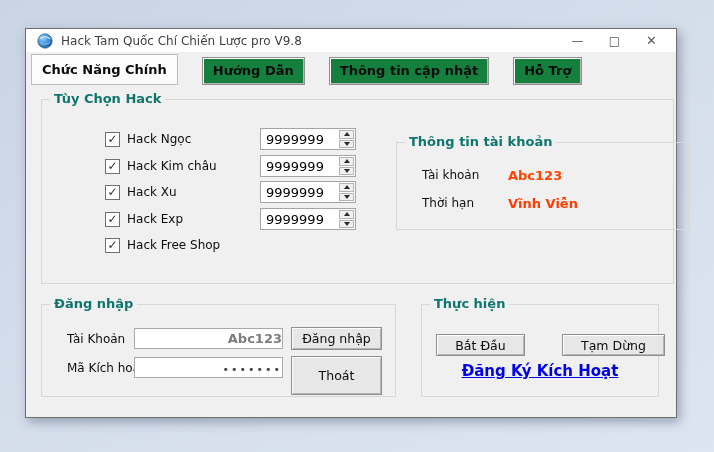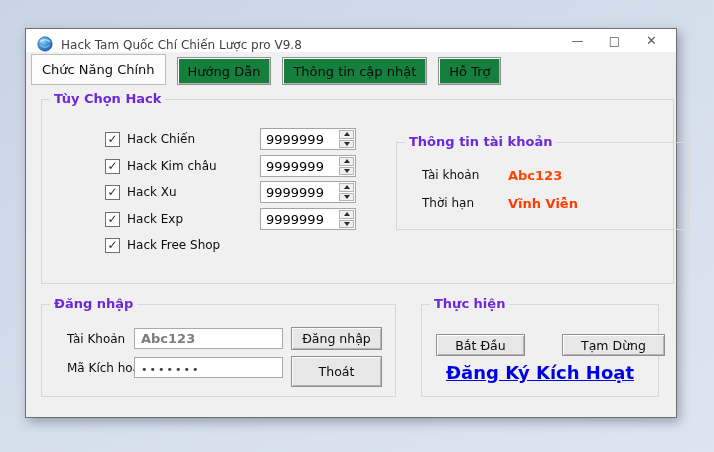--- a/index.html
+++ b/index.html
@@ -12,51 +12,51 @@
   .stage { position: relative; width: 714px; height: 452px; }
 
   
   .window {
     position: absolute; left: 25px; top: 28px; width: 652px; height: 390px;
     background: #f0f0f0; border: 1px solid #6e6e6e;
     box-shadow: 3px 4px 10px rgba(70, 82, 104, 0.45);
   }
   .titlebar {
     position: absolute; left: 0; top: 0; right: 0; height: 23px;
-    background: #ffffff; display: flex; align-items: flex-end;
+    background: #ffffff; display: flex; align-items: center;
   }
   .app-icon { width: 16px; height: 16px; margin-left: 11px; flex: 0 0 auto; }
   .title-text { margin-left: 8px; font-size: 12px; color: #3f3f3f; white-space: nowrap; }
   .caption-btns { position: absolute; right: 6px; top: 0; height: 23px; display: flex; }
   .caption-btn {
     width: 37px; height: 23px; display: flex; align-items: center; justify-content: center;
     color: #5a5a5a; font-size: 12px; cursor: default;
   }
   .caption-btn.close { font-size: 13px; }
 
   
-  .tabs { position: absolute; left: 5px; top: 25px; display: flex; gap: 11px; align-items: flex-end; }
+  .tabs { position: absolute; left: 5px; top: 25px; display: flex; gap: 24px; align-items: center; font-weight: bold; }
   .tab {
     height: 28px; margin-top: 2px; padding: 0 10px; display: flex; align-items: center;
     font-size: 13px; color: #0c0c0c; background: #15803d; border: 1px solid #8f8f8f;
     box-shadow: inset 1px 1px 0 #fdfdfd, inset -1px -1px 0 #b4b4b4; white-space: nowrap;
   }
   .tab.active {
     height: 31px; margin-top: 0; background: #fcfcfc; border: 1px solid #bdbdbd; box-shadow: none;
   }
 
   
   .group { position: absolute; border: 1px solid #d7d7d7; }
   .group-title {
     position: absolute; top: -9px; left: 8px; background: #f0f0f0; padding: 0 4px;
-    font-weight: bold; font-size: 13px; color: #6d28d9; white-space: nowrap;
+    font-weight: bold; font-size: 13px; color: #0f766e; white-space: nowrap;
   }
   .grp-hack  { left: 15px;  top: 70px;  width: 633px; height: 185px; }
   .grp-info  { left: 370px; top: 113px; width: 293px; height: 88px;  }
-  .grp-login { left: 15px;  top: 275px; width: 355px; height: 93px;  }
+  .grp-login { left: 15px;  top: 275px; width: 355px; height: 93px; text-align: right;  }
   .grp-exec  { left: 395px; top: 275px; width: 238px; height: 93px;  }
 
   
   .cbrow { position: absolute; left: 63px; display: flex; align-items: center; gap: 7px; height: 16px; }
   .checkbox {
     width: 15px; height: 15px; background: #fff; border: 1px solid #6f6f6f;
     display: flex; align-items: center; justify-content: center; flex: 0 0 auto;
   }
   .check-glyph { font-size: 12px; line-height: 1; color: #2d2d2d; margin-top: -1px; }
   .cblabel { font-size: 12px; color: #0c0c0c; white-space: nowrap; }
@@ -91,27 +91,27 @@
   .textfield.username { color: #7d7d7d; font-weight: bold; }
   .textfield.password { color: #3c3c3c; letter-spacing: 2px; font-size: 11px; padding-top: 5px; }
 
   
   .btn {
     position: absolute; display: flex; align-items: center; justify-content: center;
     font-size: 12.5px; color: #0c0c0c; background: #e7e7e7; border: 1px solid #8f8f8f;
     box-shadow: inset 1px 1px 0 #fdfdfd, inset -1px -1px 0 #b4b4b4; white-space: nowrap;
   }
   .btn-login { left: 249px; top: 22px; width: 91px; height: 23px; }
-  .btn-exit  { left: 249px; top: 51px; width: 91px; height: 31px; }
+  .btn-exit  { left: 249px; top: 51px; width: 91px; height: 39px; }
   .btn-start { left: 14px;  top: 29px; width: 89px; height: 22px; }
   .btn-pause { left: 140px; top: 29px; width: 103px; height: 22px; }
 
   .register-link {
     position: absolute; left: 0; right: 0; top: 57px; text-align: center;
-    font-size: 18px; font-weight: bold; color: #0000e6; text-decoration: underline;
+    font-size: 15px; font-weight: bold; color: #0000e6; text-decoration: underline;
     cursor: pointer; white-space: nowrap;
   }
 </style>
 </head>
 <body>
 
 <div class="stage">
   <div class="window">
 
     <div class="titlebar">
@@ -142,21 +142,21 @@
       <div class="tab">Hỗ Trợ</div>
     </div>
 
     <div class="group grp-hack">
       <span class="group-title">Tùy Chọn Hack</span>
 
       <div class="cbrow" style="top:31px;">
         <span class="checkbox">
             <span class="check-glyph">✓</span>
           </span>
-        <span class="cblabel">Hack Chiến</span>
+        <span class="cblabel">Hack Ngọc</span>
       </div>
       <div class="numeric" style="top:28px;">
         <div class="num-value">9999999</div>
         <div class="spin">
           <div class="spin-btn">
               <span class="tri-up"></span>
             </div>
           <div class="spin-btn">
               <span class="tri-down"></span>
             </div>

